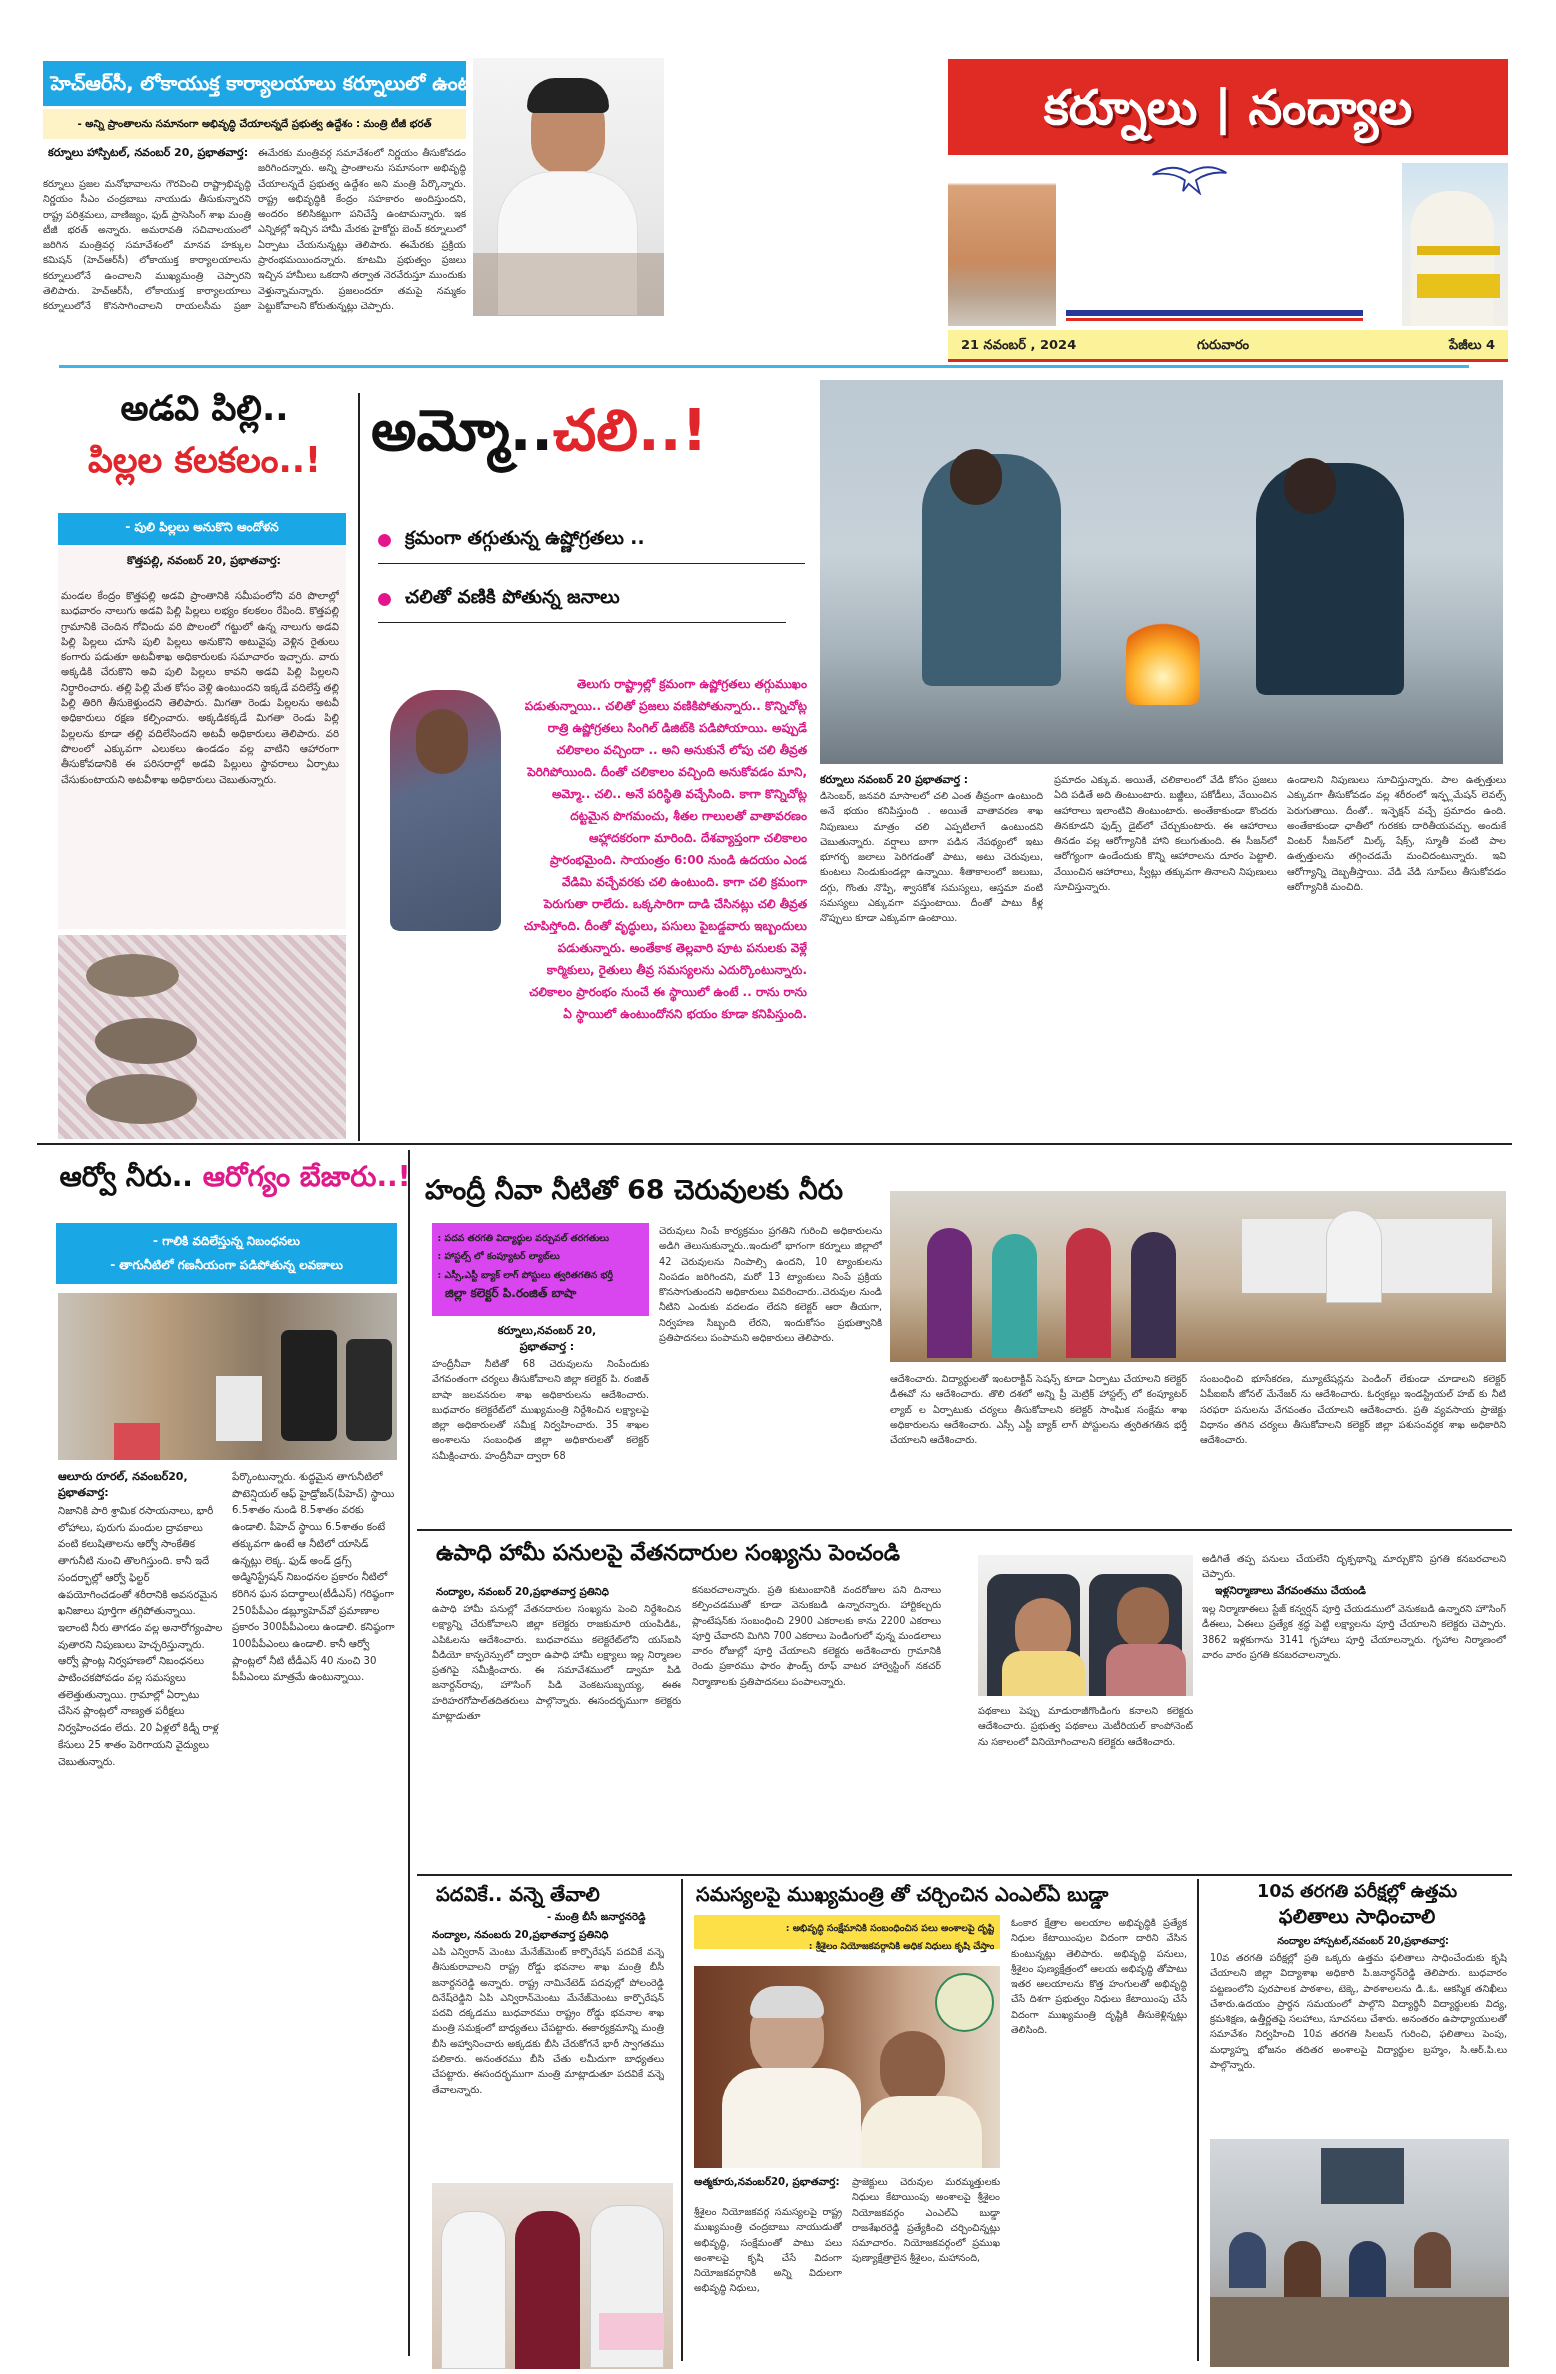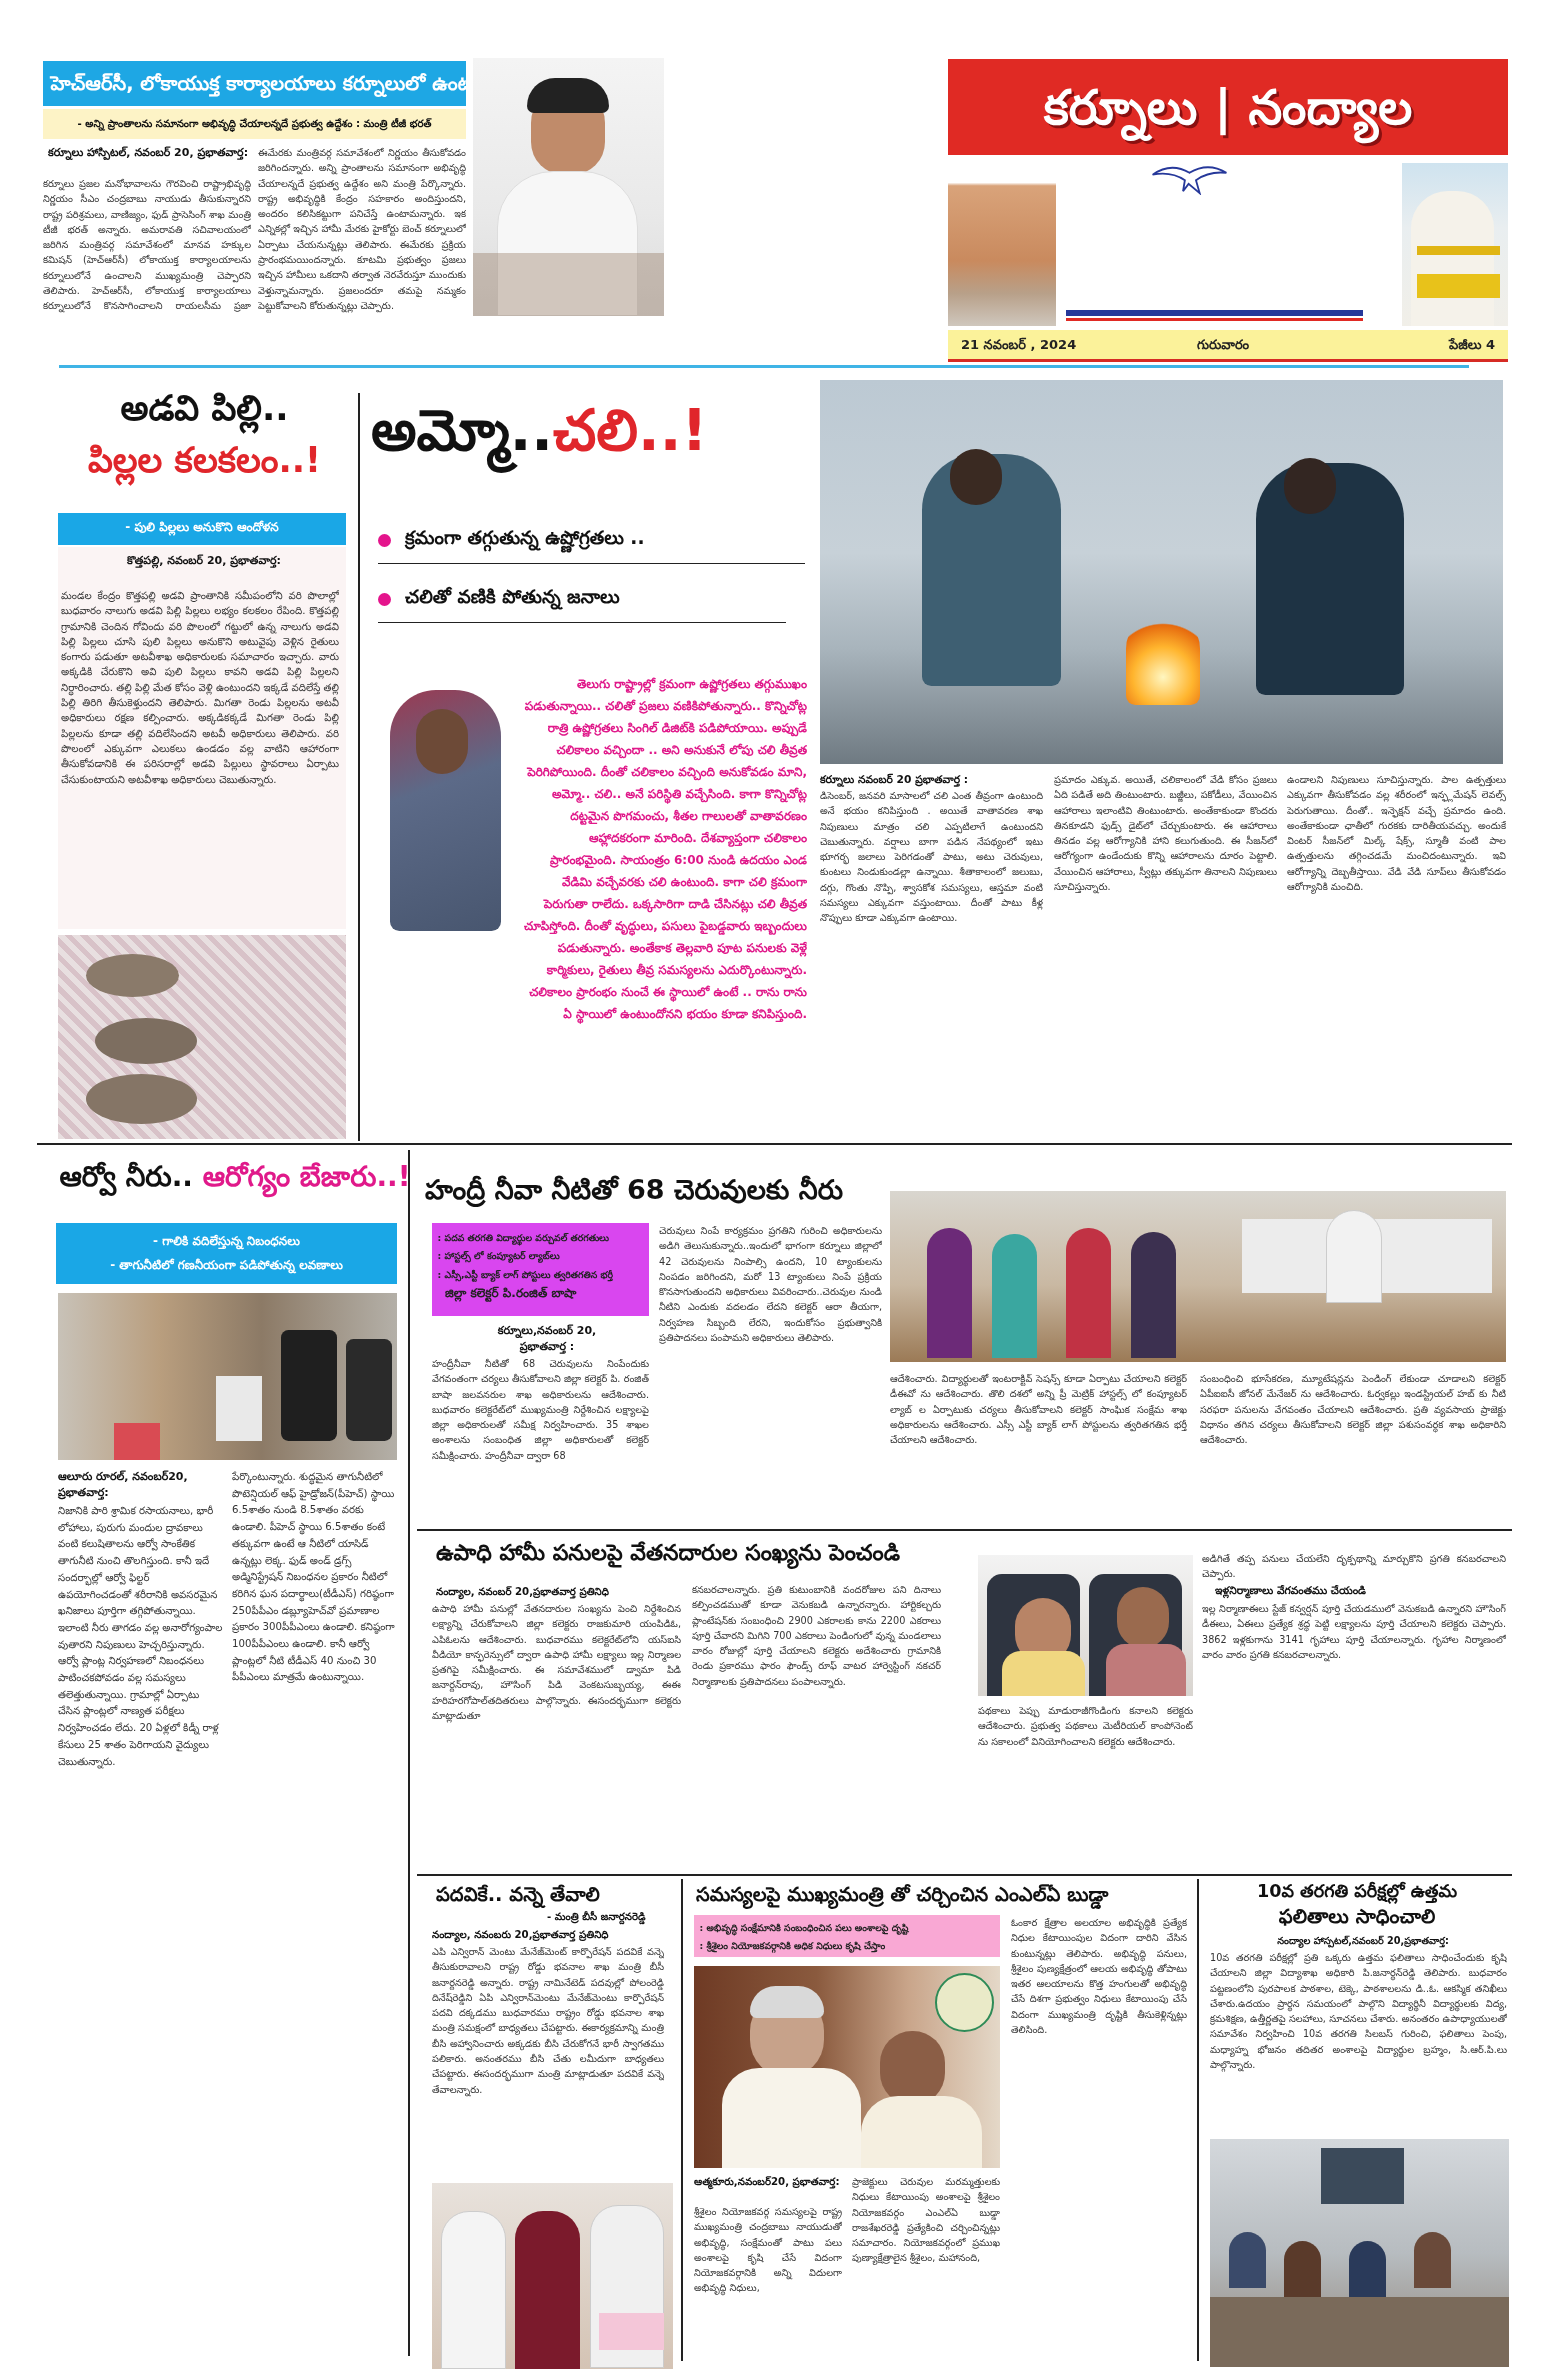--- a/index.html
+++ b/index.html
@@ -168,21 +168,21 @@
 <div class="abs body-text" style="left:432px;top:1944px;width:232px;height:232px;">ఎపి ఎన్విరాన్ మెంటు మేనేజ్‌మెంట్ కార్పొరేషన్ పదవికే వన్నె తీసుకురావాలని రాష్ట్ర రోడ్డు భవనాల శాఖ మంత్రి బీసీ జనార్దనరెడ్డి అన్నారు. రాష్ట్ర నామినేటెడ్ పదవుల్లో పోలంరెడ్డి దినేష్‌రెడ్డిని ఏపి ఎన్విరాన్‌మెంటు మేనేజ్‌మెంటు కార్పొరేషన్ పదవి దక్కడము బుధవారము రాష్ట్రం రోడ్డు భవనాల శాఖ మంత్రి సమక్షంలో బాధ్యతలు చేపట్టారు. ఈకార్యక్రమాన్ని మంత్రి బీసి అహ్వానించారు అక్కడకు బీసి చేరుకోగనే భారీ స్వాగతము పలికారు. అనంతరము బీసి చేతు లమీదుగా బాధ్యతలు చేపట్టారు. ఈసందర్భముగా మంత్రి మాట్లాడుతూ పదవికే వన్నె తేవాలన్నారు.</div>
 <div class="photo" style="left:432px;top:2183px;width:241px;height:186px;background:linear-gradient(180deg,#e8e2dc 0%,#d4c3b4 100%);">
   <div style="position:absolute;left:9.3px;top:28px;width:65px;height:158px;border-radius:28px 28px 0 0;background:#f4f4f4;border:0.9px solid #ccc;"></div>
   <div style="position:absolute;left:83px;top:28px;width:65px;height:158px;border-radius:28px 28px 0 0;background:#7b1a2c;"></div>
   <div style="position:absolute;left:158px;top:22px;width:74px;height:163px;border-radius:28px 28px 0 0;background:#f0f0f0;border:0.9px solid #ccc;"></div>
   <div style="position:absolute;left:167px;top:130px;width:65px;height:37px;background:#f4c6d8;"></div>
 </div>
 <div class="vrule" style="left:681px;top:1879px;height:482px;"></div>
 
 <div class="headline" style="left:696px;top:1883px;width:501px;font-size:19.5px;color:#111;white-space:nowrap;">సమస్యలపై ముఖ్యమంత్రి తో చర్చించిన ఎంఎల్ఏ బుడ్డా</div>
-<div class="abs" style="left:694px;top:1915px;width:306px;height:42px;background:#f9a8d4;padding:3.7px 5.6px;">
+<div class="abs" style="left:694px;top:1915px;width:306px;height:34px;background:#fde047;padding:3.7px 5.6px;text-align:right;">
   <div style="font-size:9.3px;font-weight:bold;line-height:18.6px;white-space:nowrap;overflow:hidden;">: అభివృద్ధి సంక్షేమానికి సంబంధించిన పలు అంశాలపై దృష్టి</div>
   <div style="font-size:9.3px;font-weight:bold;line-height:18.6px;white-space:nowrap;overflow:hidden;">: శ్రీశైలం నియోజకవర్గానికి అధిక నిధులు కృషి చేస్తాం</div>
 </div>
 <div class="photo" style="left:694px;top:1966px;width:306px;height:202px;background:linear-gradient(90deg,#6e3a24 0%,#8a5a3e 40%,#c9a58a 70%,#e4d8c8 100%);">
   <div style="position:absolute;left:56px;top:28px;width:74px;height:83px;border-radius:37px;background:#c7a28a;"></div>
   <div style="position:absolute;left:56px;top:20.4px;width:74px;height:32px;border-radius:37px 37px 9.3px 9.3px;background:#d9d9d9;"></div>
   <div style="position:absolute;left:28px;top:102px;width:139px;height:100px;border-radius:37px 37px 0 0;background:#f7f3ea;"></div>
   <div style="position:absolute;left:186px;top:65px;width:65px;height:74px;border-radius:32px;background:#8b5e46;"></div>
   <div style="position:absolute;left:167px;top:130px;width:121px;height:72px;border-radius:37px 37px 0 0;background:#f5efe0;"></div>
   <div style="position:absolute;left:241px;top:7.4px;width:59px;height:59px;border-radius:50%;background:#eaeac8;border:2.8px solid #2e8b57;"></div>

